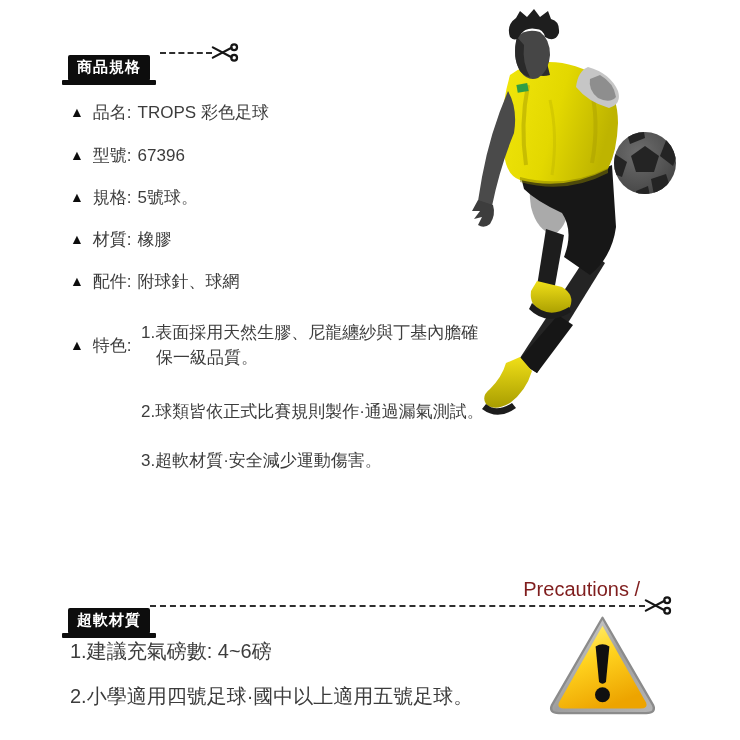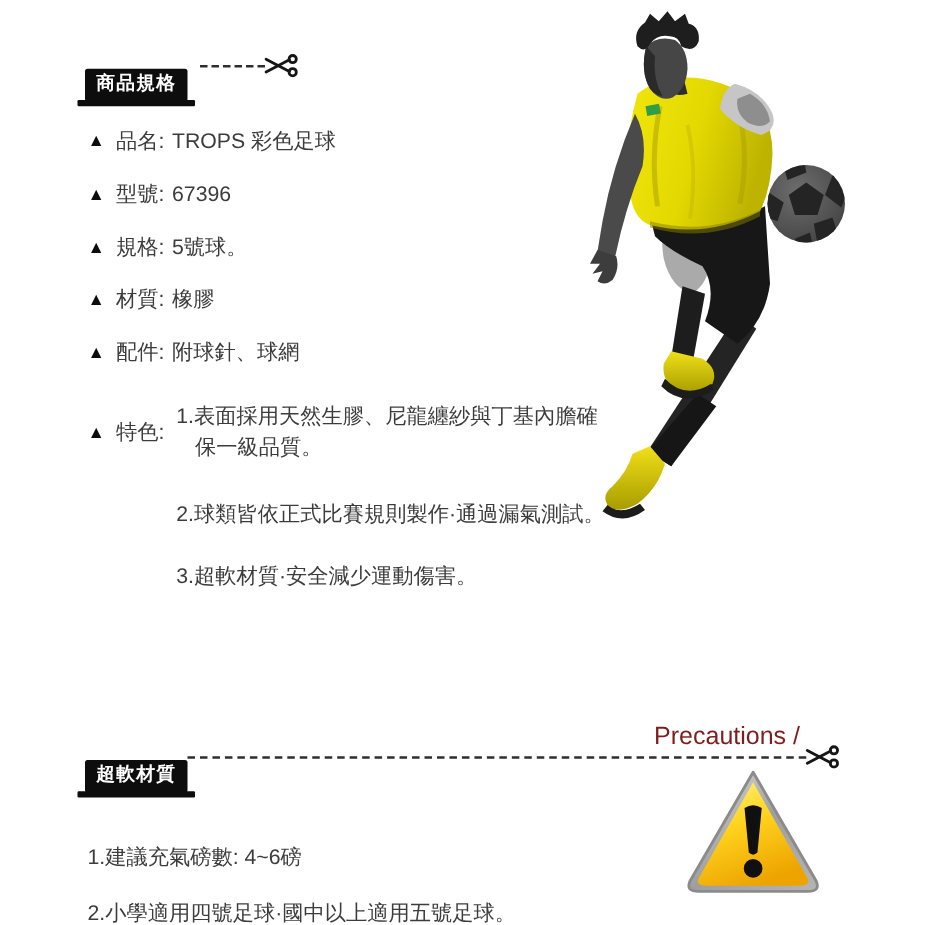--- a/index.html
+++ b/index.html
@@ -19,21 +19,21 @@
   
   .row{position:absolute;left:70px;font-size:17px;white-space:nowrap;}
   .tri{display:inline-block;color:#0c0c0c;font-size:14px;margin-right:9px;transform:translateY(-1px);}
   .lbl{margin-right:6px;}
 
   .feat{position:absolute;left:141px;width:336px;font-size:17px;line-height:25px;
         padding-left:15px;text-indent:-15px;}
 
   .precautions-en{position:absolute;font-size:20px;color:#7f1d1d;white-space:nowrap;}
 
-  .note{position:absolute;left:70px;font-size:17px;white-space:nowrap;margin-top:36px;}
+  .note{position:absolute;left:70px;font-size:20px;white-space:nowrap;}
 </style>
 </head>
 <body>
 
 <div id="page">
 
   <div class="tag" style="left:68px;top:30px;">商品規格</div>
   <div class="dash" style="left:160px;top:52px;width:52px;"></div>
   <svg class="scissors" style="left:211px;top:43px;" width="28" height="19" viewBox="0 0 30 20">
     <g stroke="#161616" stroke-width="2.4" fill="none" stroke-linecap="round">

